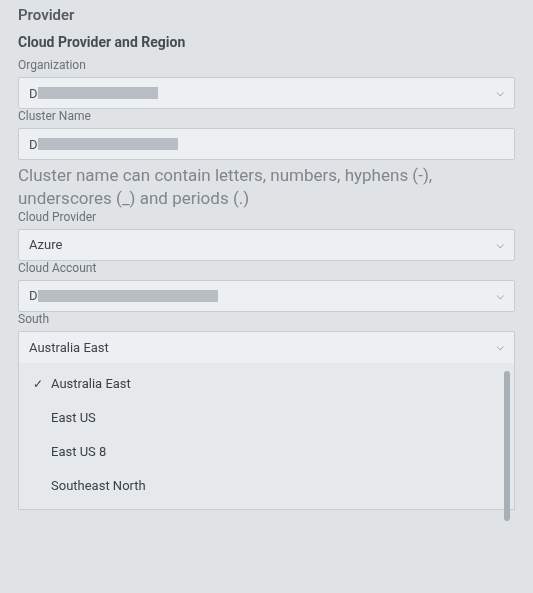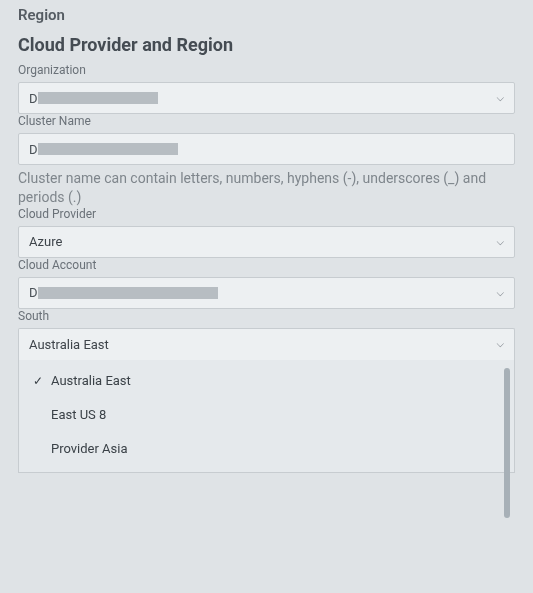--- a/index.html
+++ b/index.html
@@ -13,21 +13,21 @@
     padding: 6px 18px 0 18px;
     font-size: 13px;
   }
   .page-title {
     font-size: 15px;
     font-weight: 600;
     color: #555c63;
     margin-bottom: 10px;
   }
   .section-title {
-    font-size: 18px;
+    font-size: 14px;
     font-weight: 700;
     color: #454c53;
     margin-bottom: 8px;
   }
   .field-label {
     font-size: 12px;
     color: #6a7178;
     margin-bottom: 5px;
   }
   .select-box {
@@ -57,21 +57,21 @@
     display: inline-block;
     height: 12px;
     background: #b7bdc2;
     vertical-align: middle;
   }
   .prefix {
     color: #4a5157;
     margin-right: 0;
   }
   .helper {
-    font-size: 14px;
+    font-size: 17px;
     color: #7f868c;
     margin-top: 4px;
     line-height: 1.35;
   }
   .dropdown {
     position: relative;
     margin-top: 0;
     border: 1px solid #c7ccd0;
     border-top: none;
     background: #e5e9ec;
@@ -103,21 +103,21 @@
     top: 8px;
     width: 6px;
     height: 150px;
     background: #a7b0b7;
     border-radius: 3px;
   }
 </style>
 </head>
 <body>
 
-<div class="page-title">Region</div>
+<div class="page-title">Provider</div>
 
 <div class="section-title">Cloud Provider and Region</div>
 
 <div class="field-label">Organization</div>
 <div class="select-box">
   <span class="prefix">D</span>
   <span class="redacted" style="width:120px"></span>
   <span class="caret">⌵</span>
 </div>
 
@@ -148,20 +148,24 @@
 </div>
 <div class="dropdown">
   <div class="scrollbar"></div>
   <div class="dropdown-inner" id="region-options">
       <div class="option">
         <span class="check">✓</span>
         <span>Australia East</span>
       </div>
       <div class="option">
         <span class="check"></span>
+        <span>East US</span>
+      </div>
+      <div class="option">
+        <span class="check"></span>
         <span>East US 8</span>
       </div>
       <div class="option">
         <span class="check"></span>
-        <span>Provider Asia</span>
+        <span>Southeast North</span>
       </div>
     </div>
 </div>
 
 </body></html>

